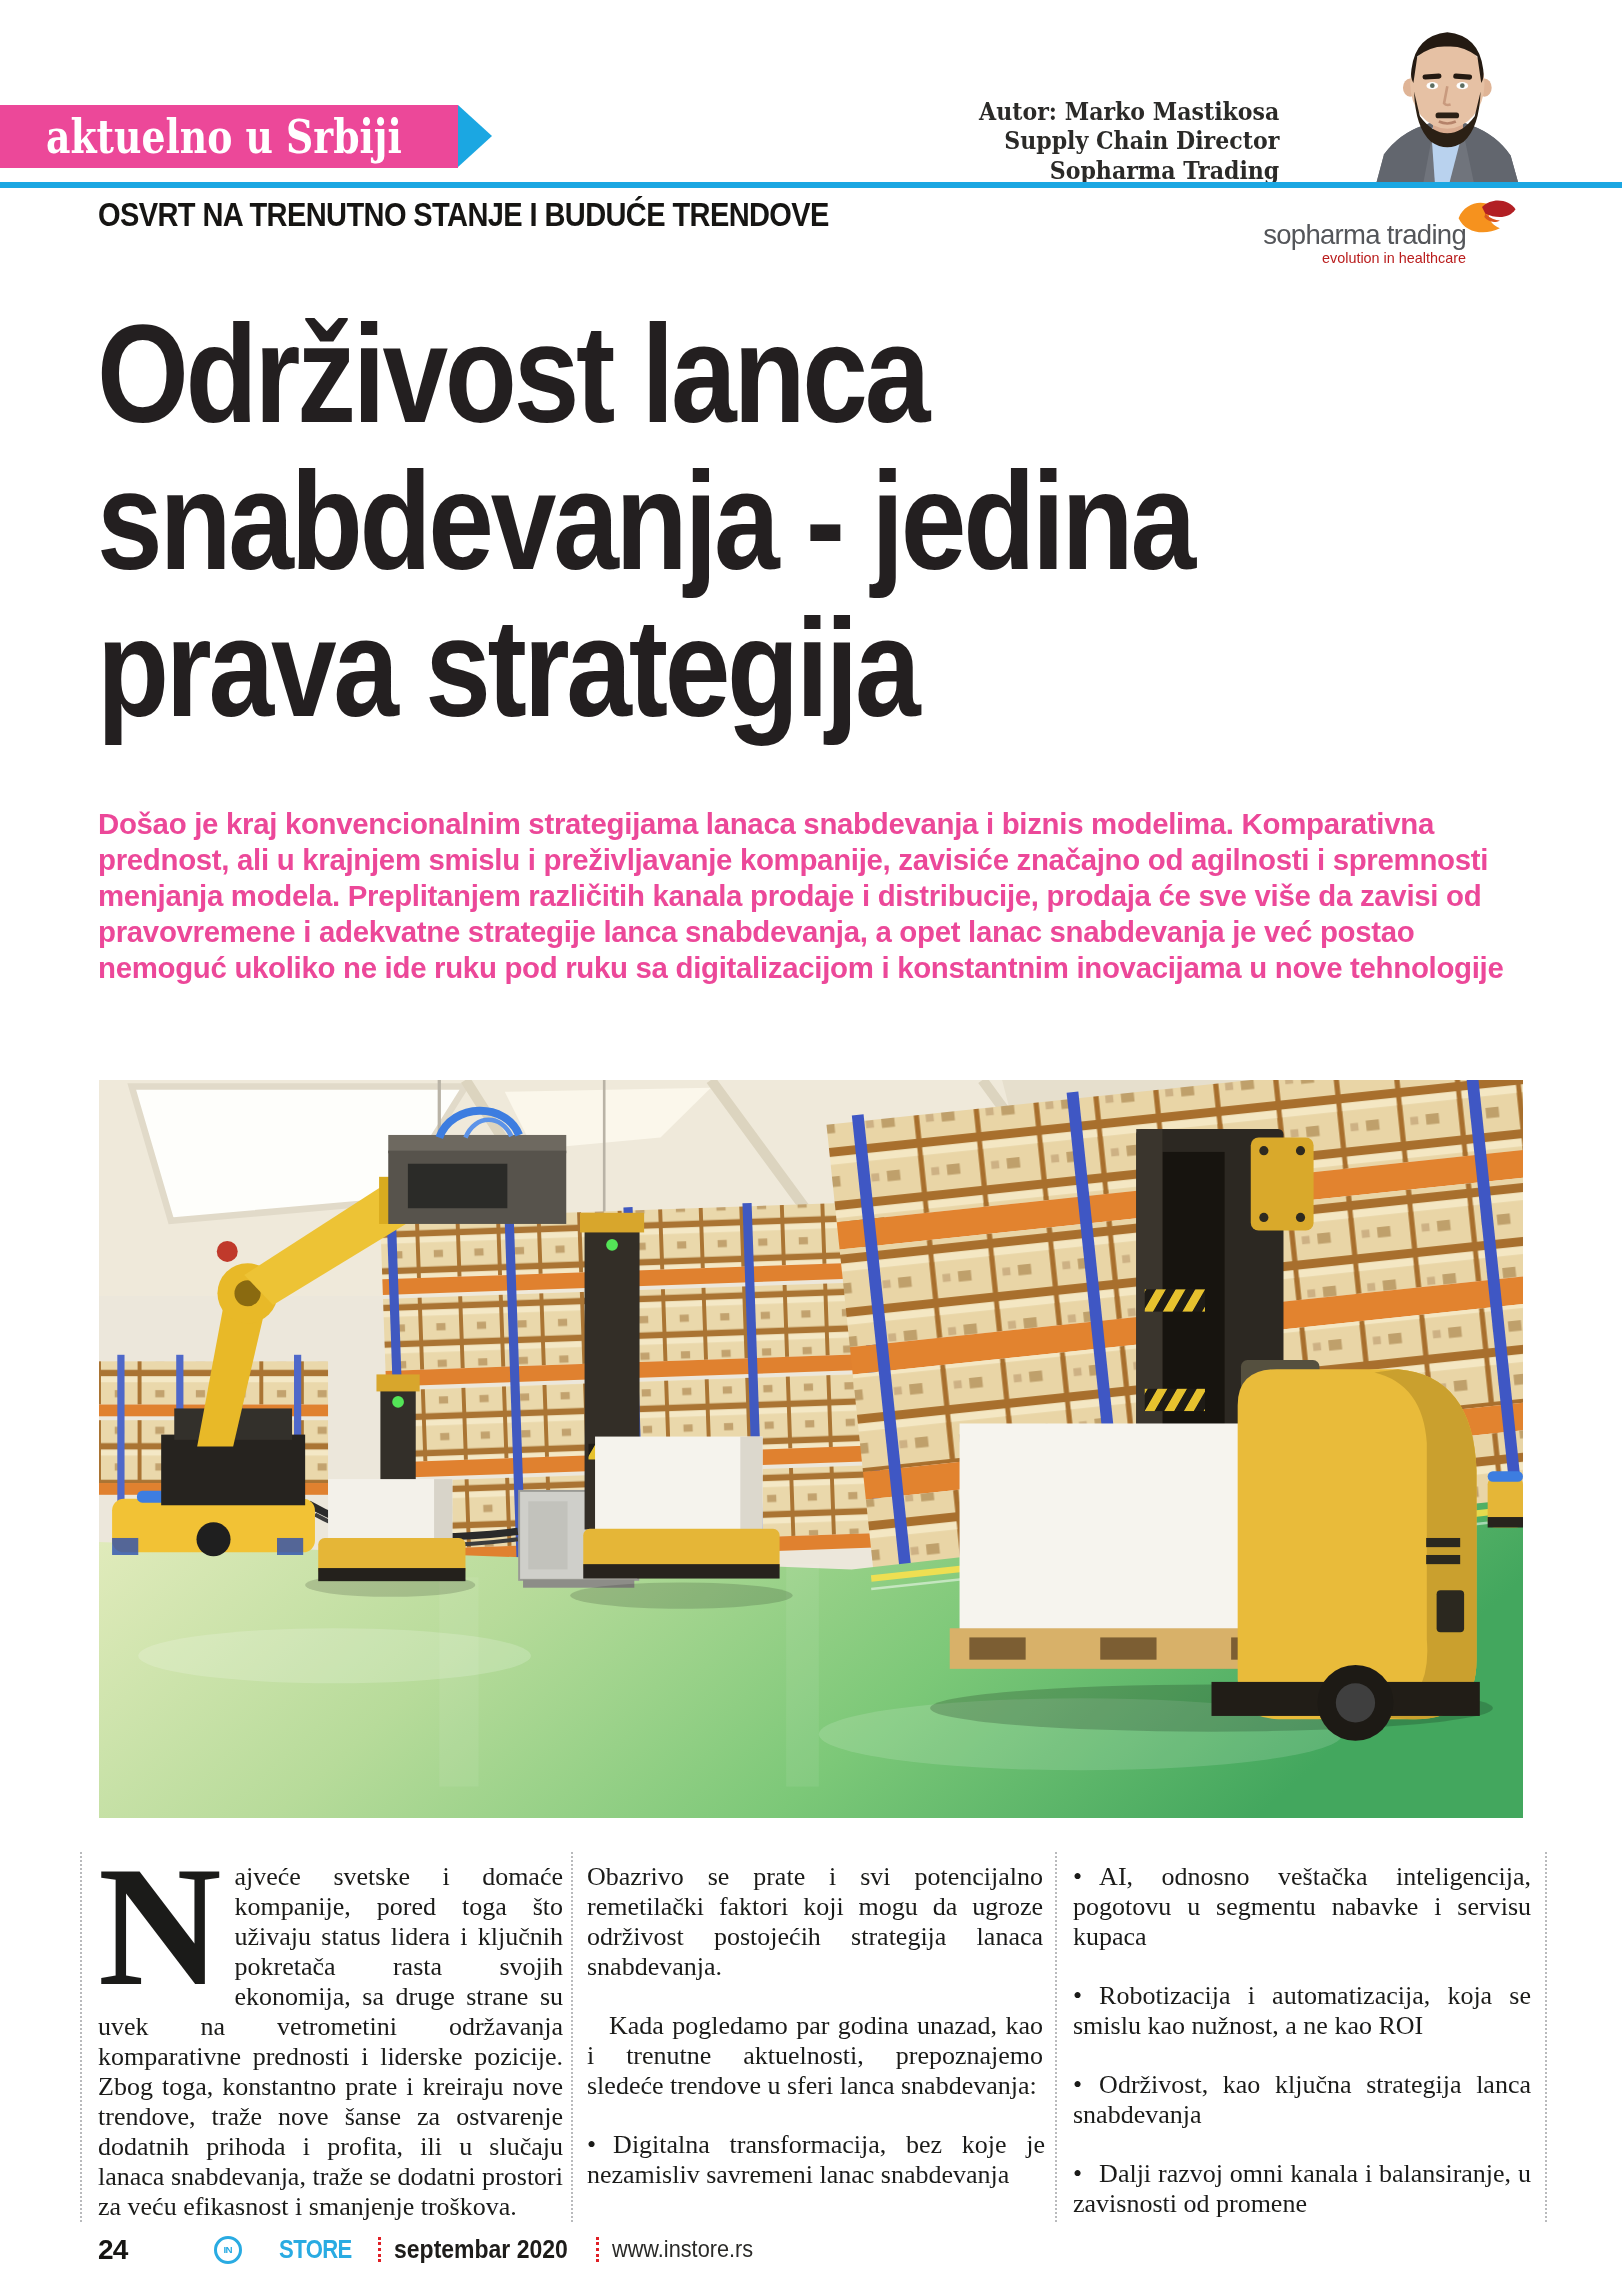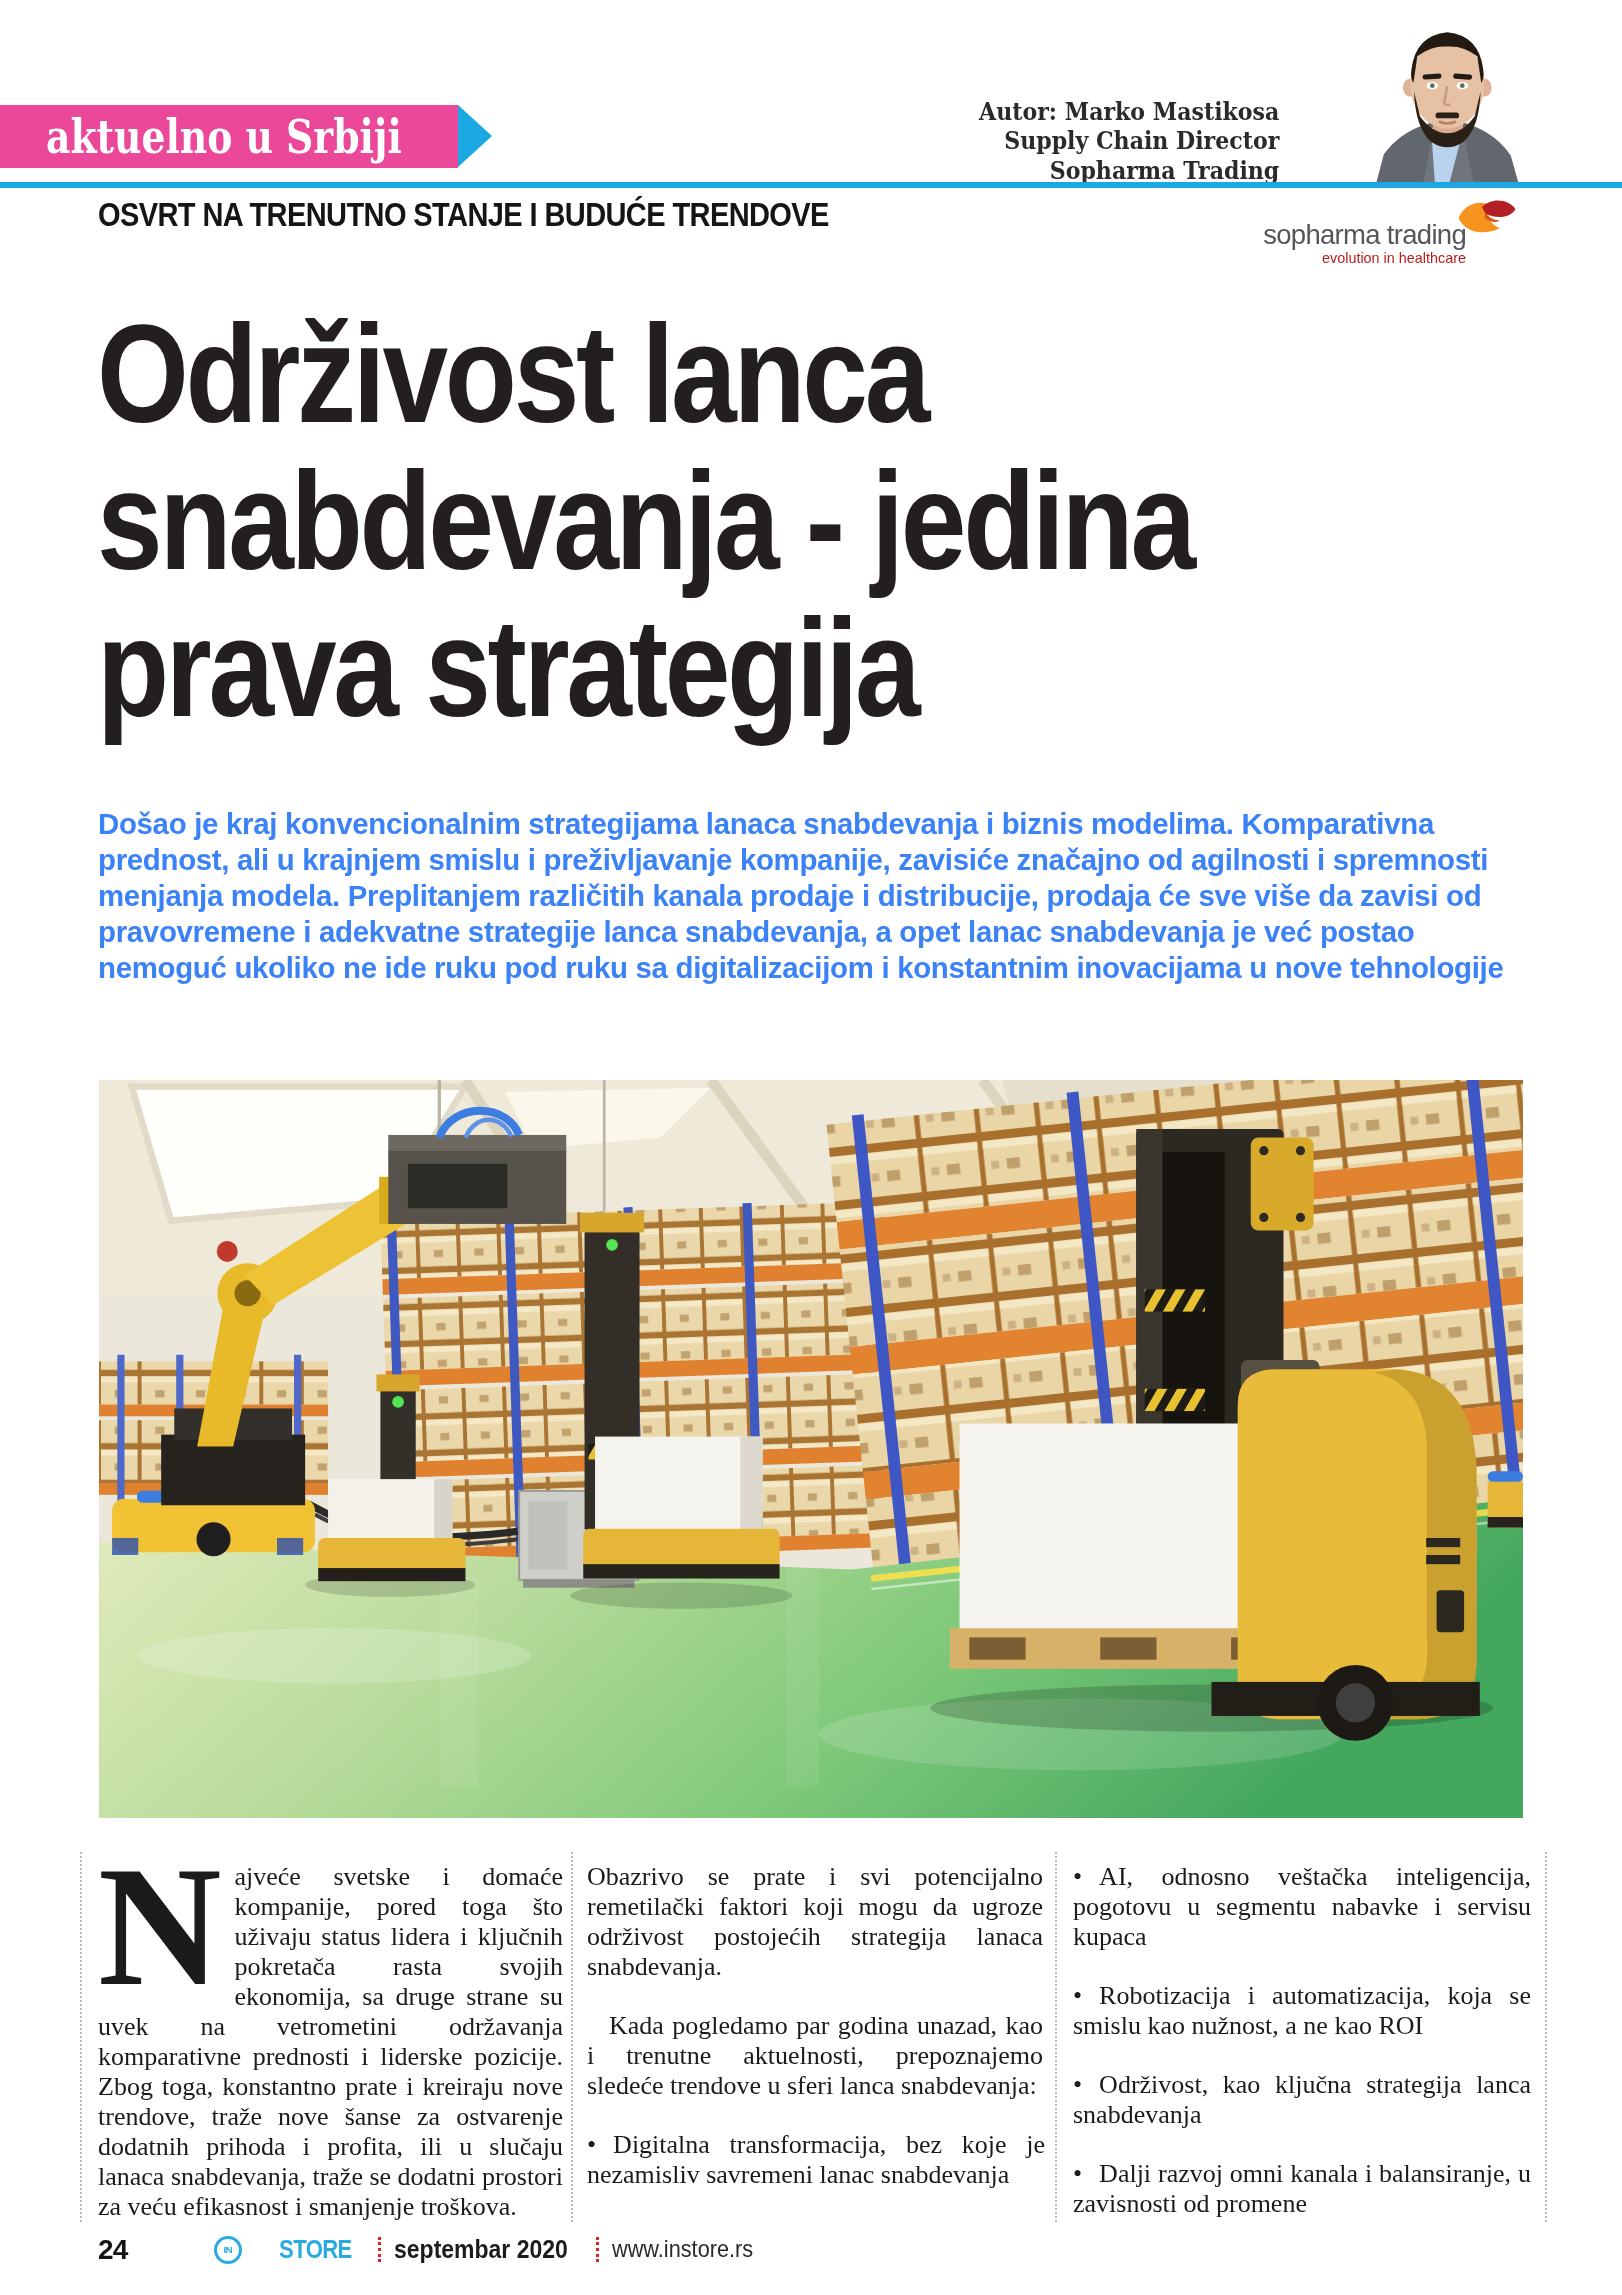--- a/index.html
+++ b/index.html
@@ -34,21 +34,21 @@
       letter-spacing:-0.7px;}
   .sopharma .tg{position:absolute;right:59px;top:55px;font-size:14.4px;color:#b91c1c;white-space:nowrap;}
 
   
   .headline{position:absolute;left:97px;top:300px;color:#231f20;}
   .headline div{font-size:139px;font-weight:bold;line-height:147px;letter-spacing:-3.9px;white-space:nowrap;
       transform:scaleX(.85);transform-origin:left top;}
 
   
   .intro{position:absolute;left:98px;top:806px;width:1433px;font-weight:bold;font-size:29.4px;
-      line-height:36px;color:#3b82f6;letter-spacing:-0.3px;}
+      line-height:36px;color:#ec4899;letter-spacing:-0.3px;}
 
   
   .photo{position:absolute;left:99px;top:1080px;width:1424px;height:738px;overflow:hidden;}
 
   
   .cols{position:absolute;top:1862px;height:364px;font-family:"Liberation Serif",serif;
       font-size:26px;line-height:30px;color:#1b1b19;}
   .c1{left:98px;width:465px;text-align:justify;}
   .c2{left:587px;width:458px;text-align:justify;}
   .c3{left:1073px;width:458px;text-align:justify;}

